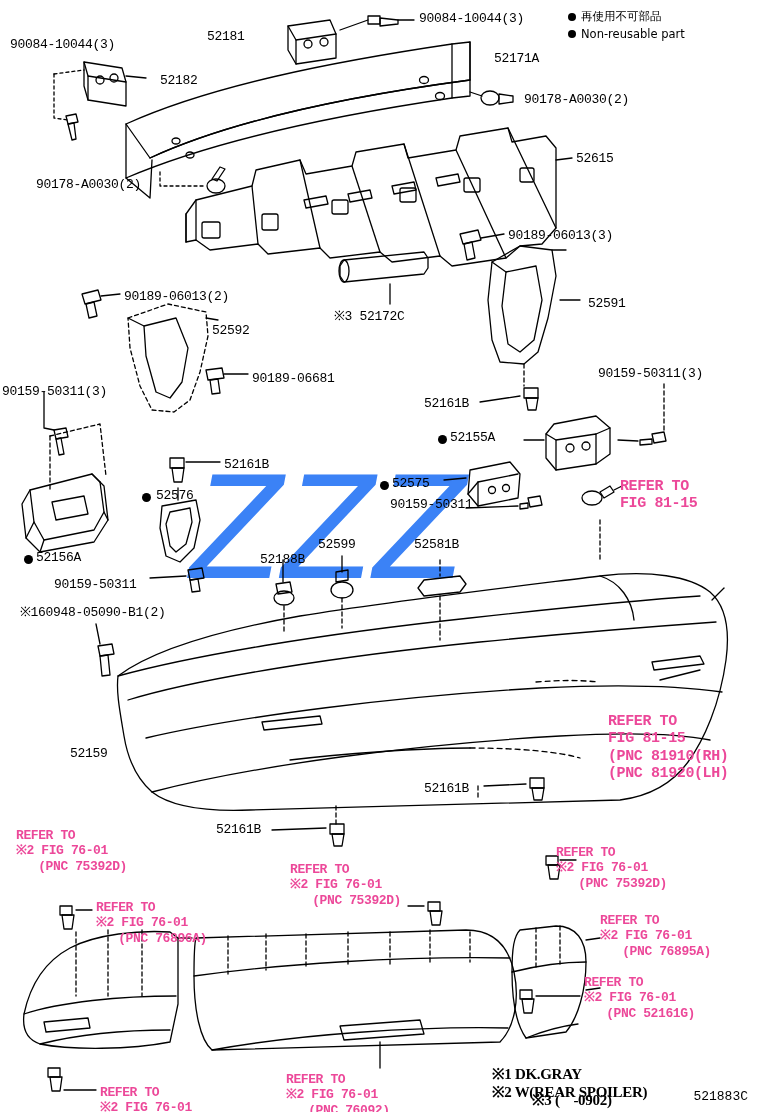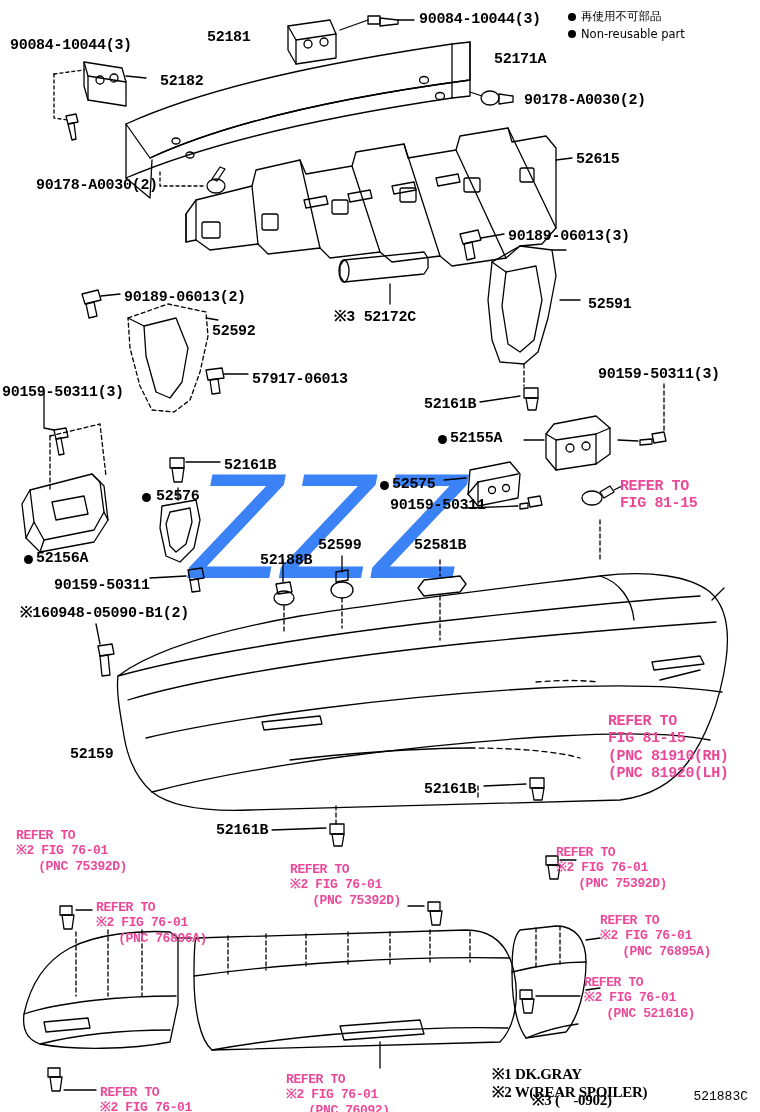--- a/index.html
+++ b/index.html
@@ -13,22 +13,22 @@
   #page {
     position: relative;
     width: 760px;
     height: 1112px;
     background: #ffffff;
     overflow: hidden;
   }
   .lbl {
     position: absolute;
     font-family: "Liberation Mono", monospace;
-    font-size: 15px;
-    font-weight: bold;
+    font-size: 13px;
+    font-weight: normal;
     color: #000;
     white-space: pre;
     line-height: 1.12;
     letter-spacing: -0.3px;
   }
   .lbl.note {
     font-size: 15px;
     font-weight: bold;
     font-family: Liberation Serif, serif;
   }
@@ -391,21 +391,21 @@
   <div class="lbl" style="left:494px; top:52px;">52171A</div>
   <div class="lbl" style="left:152px; top:74px;margin-left:8px;">52182</div>
   <div class="lbl" style="left:524px; top:93px;">90178-A0030(2)</div>
   <div class="lbl" style="left:36px;  top:178px;">90178-A0030(2)</div>
   <div class="lbl" style="left:576px; top:152px;">52615</div>
   <div class="lbl" style="left:508px; top:229px;">90189-06013(3)</div>
   <div class="lbl" style="left:124px; top:290px;">90189-06013(2)</div>
   <div class="lbl" style="left:212px; top:324px;">52592</div>
   <div class="lbl" style="left:334px; top:310px;">※3 52172C</div>
   <div class="lbl" style="left:588px; top:297px;">52591</div>
-  <div class="lbl" style="left:252px; top:372px;">57917-06013</div>
+  <div class="lbl" style="left:252px; top:372px;">90189-06681</div>
   <div class="lbl" style="left:2px;   top:385px;">90159-50311(3)</div>
   <div class="lbl" style="left:598px; top:367px;">90159-50311(3)</div>
   <div class="lbl" style="left:424px; top:397px;">52161B</div>
 
   <div class="dot" style="left:438px; top:435px;"></div>
   <div class="lbl" style="left:450px; top:431px;">52155A</div>
 
   <div class="lbl" style="left:224px; top:458px;">52161B</div>
 
   <div class="dot" style="left:142px; top:493px;"></div>

